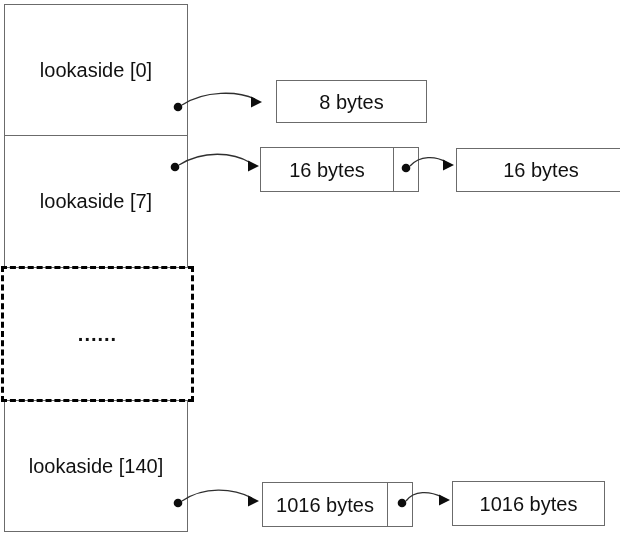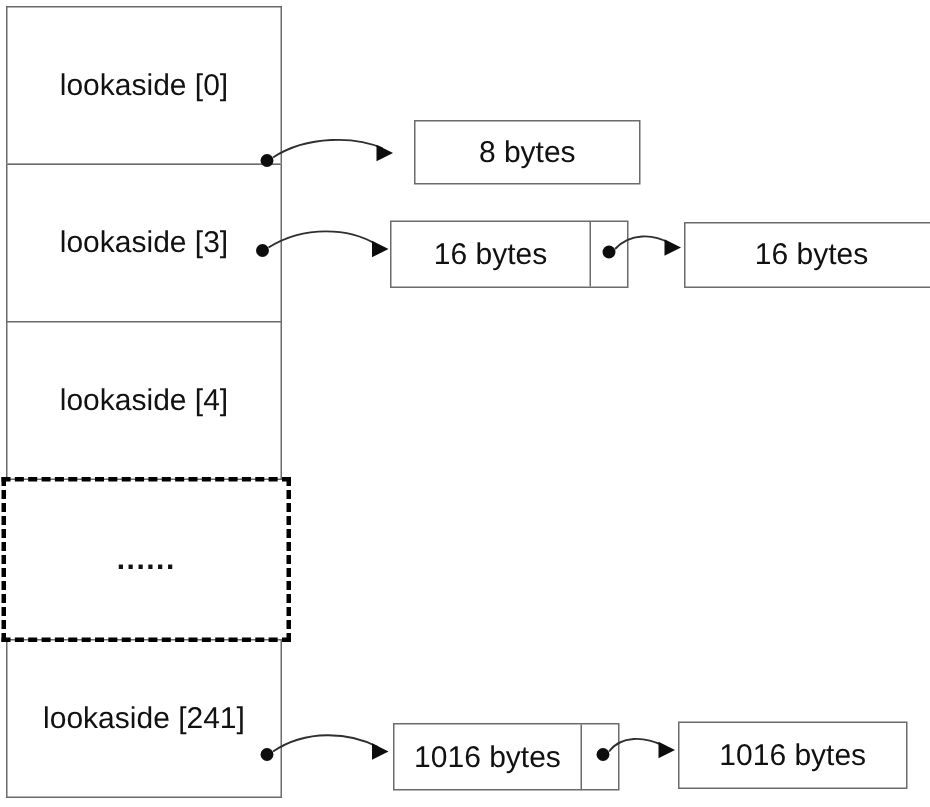--- a/index.html
+++ b/index.html
@@ -48,30 +48,27 @@
 </head>
 <body>
 
 <div class="canvas">
 
   <div class="array">
     <div class="cell">
       <span>lookaside [0]</span>
     </div>
     <div class="cell">
-      <span>lookaside [3]</span>
-    </div>
-    <div class="cell">
-      <span>lookaside [4]</span>
+      <span>lookaside [7]</span>
     </div>
     <div class="cell dashed">
       <span>......</span>
     </div>
     <div class="cell">
-      <span>lookaside [241]</span>
+      <span>lookaside [140]</span>
     </div>
   </div>
 
   <div class="block" id="b8">
     <span class="label">8 bytes</span>
   </div>
 
   <div class="block" id="b16a">
     <span class="label">16 bytes</span>
     <span class="ptr"></span>

